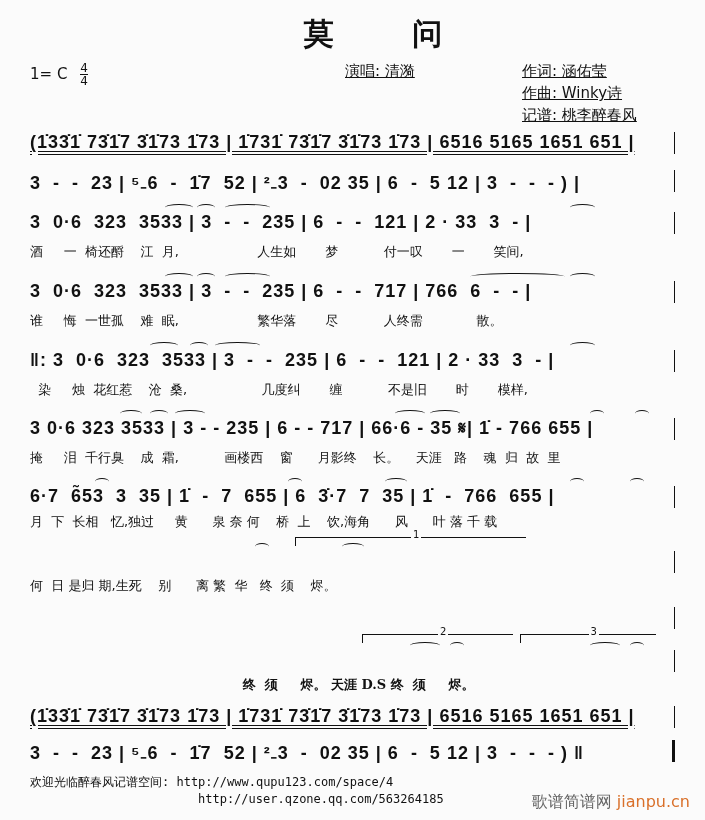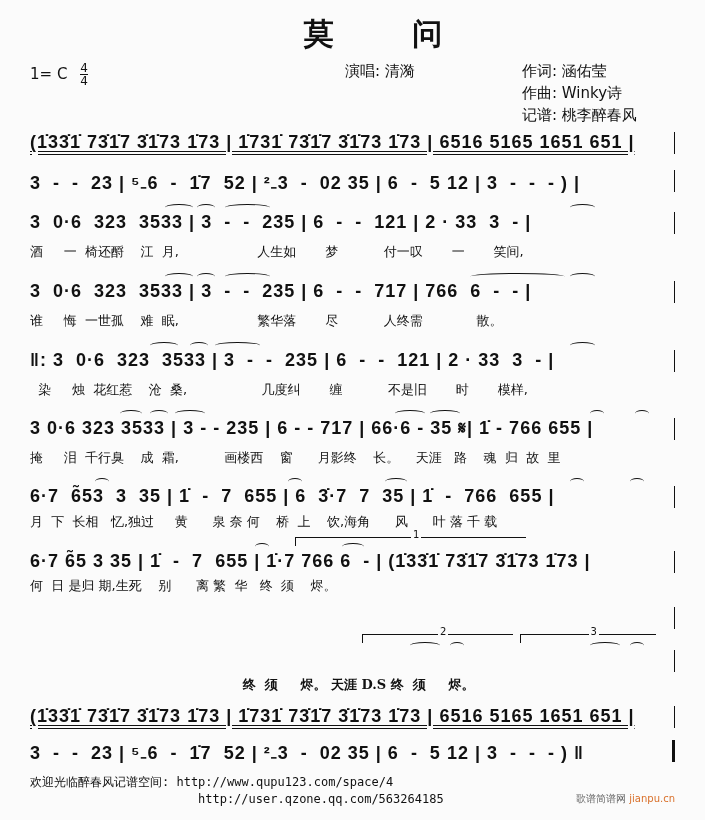--- a/index.html
+++ b/index.html
@@ -3,36 +3,36 @@
 <meta charset="utf-8">
 <style>
   html, body { margin:0; padding:0; }
   body {
     width:705px; height:820px; position:relative; overflow:hidden;
     background:#fbfbfb;
     font-family:"DejaVu Sans", sans-serif; color:#111;
   }
   .abs { position:absolute; white-space:nowrap; }
   .title { left:0; width:780px; top:14px; text-align:center; font-family:"DejaVu Serif", serif; font-size:30px; font-weight:bold; letter-spacing:34px; }
-  .meta { font-size:15px; font-family:"DejaVu Sans", sans-serif; }
+  .meta { font-size:15px; font-family:"DejaVu Sans", sans-serif;text-decoration:underline; }
   .key { left:30px; top:62px; font-size:15px; }
   .frac { display:inline-block; vertical-align:middle; text-align:center; font-size:12px; line-height:12px; margin-left:8px; }
   .frac span { display:block; }
   .frac span:first-child { border-bottom:1px solid #111; }
 
   .row { position:absolute; left:30px; right:30px; height:26px; font-family:"Liberation Sans", sans-serif; font-weight:bold; font-size:18px;text-align:center; }
   .row .line { position:absolute; left:0; top:0; letter-spacing:1px; white-space:pre; }
   .lyr { position:absolute; left:30px; font-size:13px; white-space:pre; font-family:"DejaVu Sans", sans-serif; }
   .u { text-decoration:underline; text-decoration-style:double; text-underline-offset:3px; }
   .rbar { position:absolute; right:0; top:0; width:1px; height:22px; background:#111; }
   .slur { position:absolute; border-top:1px solid #111; border-radius:50% 50% 0 0; height:6px; }
   .volta { position:absolute; border-top:1px solid #111; border-left:1px solid #111; height:8px; font-size:10px; }
   .volta span { position:absolute; top:-9px; left:50%; background:#fbfbfb; padding:0 2px; }
   .footer { left:30px; font-size:12px; font-family:"DejaVu Sans Mono", monospace; }
-  .wm { right:30px; top:792px; font-size:10px; color:#666; }
+  .wm { right:15px; top:792px; font-size:16px; color:#666; }
   .wm b { color:#d9702a; font-weight:normal; }
   .ds { font-family:"DejaVu Serif", serif; font-weight:bold; }
 </style>
 </head>
 <body>
 
 <div class="abs title">莫 问</div>
 
 <div class="abs key">
   <span>1= C</span>
@@ -111,21 +111,20 @@
   <div class="rbar"></div>
 </div>
 <div class="lyr" style="top:513px">月  下  长相   忆,独过     黄      泉 奈 何    桥  上    饮,海角      风      叶 落 千 载</div>
 
 <div class="volta" style="left:295px;top:537px;width:230px">
     <span>1</span>
   </div>
 <div class="row" style="top:551px">
   <div class="slur" style="left:225px;top:-8px;width:14px"></div>
   <div class="slur" style="left:312px;top:-8px;width:22px"></div>
-  <div class="line">6·7 6̃5 3 35 | 1̇  -  7  655 | 1̇·7 766 6  - | (1̇33̇1̇ 73̇1̇7 3̇1̇73 1̇73 |</div>
   <div class="rbar"></div>
 </div>
 <div class="lyr" style="top:577px">何  日 是归 期,生死    别      离 繁  华   终  须    烬。</div>
 
 <div class="row" style="top:607px">
   <div class="rbar"></div>
 </div>
 
 <div class="volta" style="left:362px;top:634px;width:150px">
     <span>2</span>

